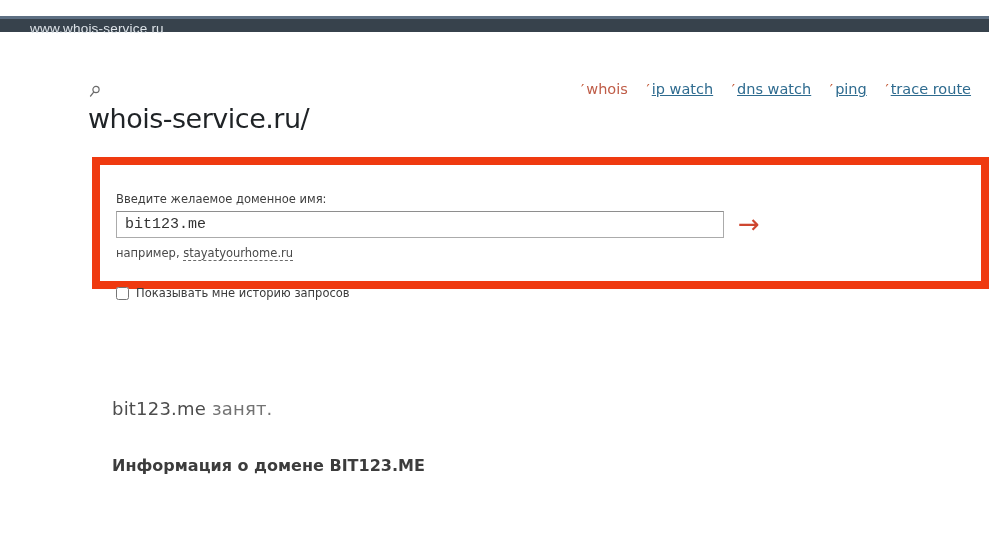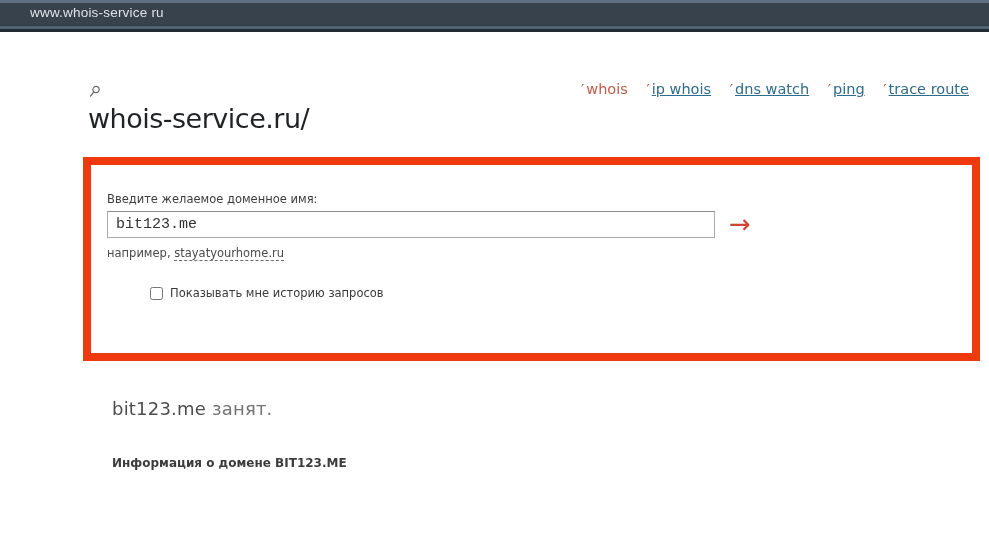--- a/index.html
+++ b/index.html
@@ -7,21 +7,21 @@
   body {
     position:relative;
     overflow:hidden;
     background:#ffffff;
     font-family:"DejaVu Sans","Liberation Sans",sans-serif;
     color:#3d3d3d;
   }
 
   
   .topbar{
-    position:absolute; top:0; left:0; width:989px; height:32px;
+    position:absolute; top:16px; left:0; width:989px; height:16px;
     background:linear-gradient(
       #5e7083 0px, #5e7083 3px,
       #37424c 3px, #37424c 25px,
       #2e3943 25px, #2e3943 26px,
       #516273 26px, #516273 29px,
       #232c35 29px, #232c35 32px);
   }
   .topbar-title{
     position:absolute; left:30px; top:5px;
     font-size:13.5px; color:#dde3e8; letter-spacing:0.2px;
@@ -40,22 +40,22 @@
     position:absolute; left:581px; top:81px;
     white-space:nowrap; font-size:14.5px;
   }
   .nav-item{ display:inline-block; margin-right:14px; text-decoration:none; cursor:pointer; }
   .nav-tick{ color:#c0532f; margin-right:2px; font-style:normal; }
   .nav-label{ color:#2e6b8f; text-decoration:underline; }
   .nav-item.active .nav-label{ color:#bf5c47; text-decoration:none; }
 
   
   .search-panel{
-    position:absolute; left:83px; top:157px;
-    width:897px; height:204px;
+    position:absolute; left:92px; top:157px;
+    width:897px; height:132px;
     border:8px solid #ef3a10; background:#fff;
   }
   .form-label{
     position:absolute; left:16px; top:27px;
     font-size:11.5px; color:#3d3d3d;
   }
   .domain-input{
     position:absolute; left:16px; top:46px;
     width:608px; height:27px;
     border:1px solid #ababab; border-top-color:#8e8e8e;
@@ -73,37 +73,37 @@
     position:absolute; left:16px; top:81px;
     font-size:11.5px; color:#4a4a4a;text-align:center;
   }
   .example-link{
     color:#4a4a4a; text-decoration:none;
     border-bottom:1px dashed #6a6a6a; cursor:pointer;
   }
   .checkbox-row{
     position:absolute; left:16px; top:121px;
     display:flex; align-items:center;
-    font-size:11.5px; color:#3a3a3a;margin-left:43px;
+    font-size:11.5px; color:#3a3a3a;
   }
   .history-checkbox{
     width:13px; height:13px; margin-right:7px;
     accent-color:#888;
   }
 
   
   .result-line{
     position:absolute; left:112px; top:398px;
     font-size:18px; color:#4d4d4d; letter-spacing:0.2px;
   }
   .result-status{ color:#737373; }
 
   .info-heading{
     position:absolute; left:112px; top:456px;
-    font-size:12px; font-weight:bold; color:#3c3c3c;
+    font-size:16px; font-weight:bold; color:#3c3c3c;
   }
 </style>
 </head>
 <body>
 
 <div class="topbar">
   <span class="topbar-title">www.whois-service ru</span>
 </div>
 
 <div class="logo-row">
@@ -114,21 +114,21 @@
     </svg>
   </span>
   <span class="logo-text">whois-service.ru/</span>
 </div>
 
 <div class="nav">
   <a class="nav-item active">
     <span class="nav-tick">′</span><span class="nav-label">whois</span>
   </a>
   <a class="nav-item">
-    <span class="nav-tick">′</span><span class="nav-label">ip whois</span>
+    <span class="nav-tick">′</span><span class="nav-label">ip watch</span>
   </a>
   <a class="nav-item">
     <span class="nav-tick">′</span><span class="nav-label">dns watch</span>
   </a>
   <a class="nav-item">
     <span class="nav-tick">′</span><span class="nav-label">ping</span>
   </a>
   <a class="nav-item">
     <span class="nav-tick">′</span><span class="nav-label">trace route</span>
   </a>

